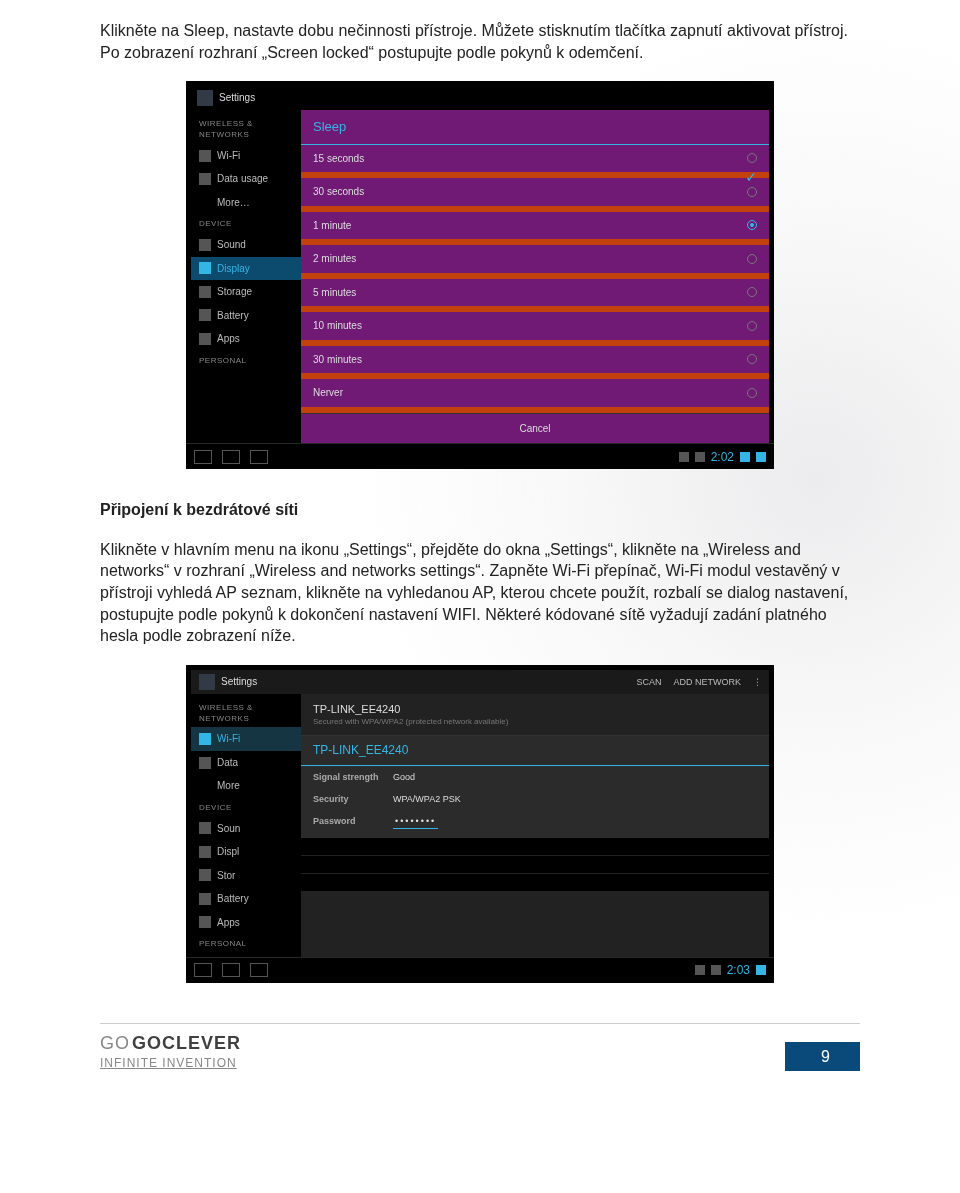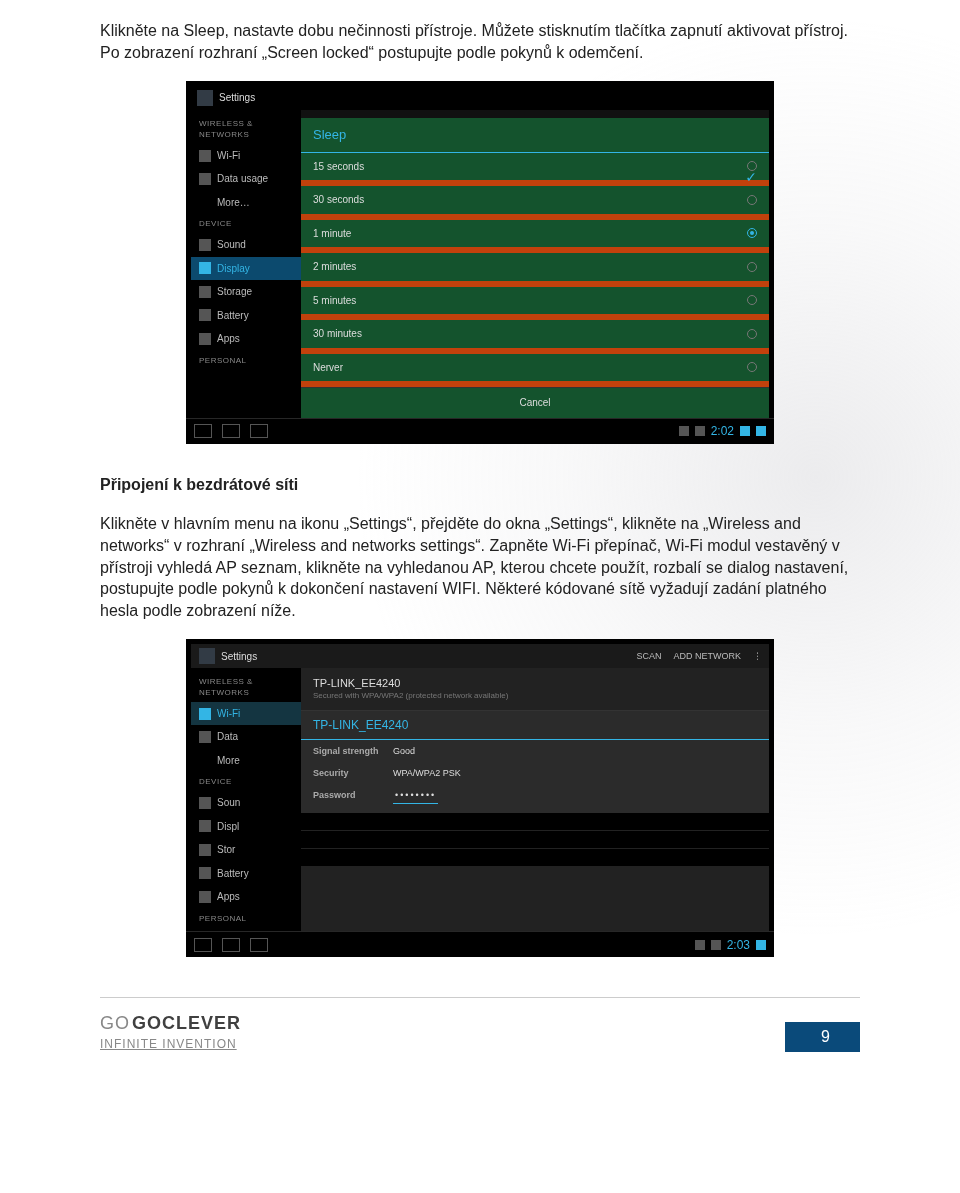--- a/index.html
+++ b/index.html
@@ -42,21 +42,21 @@
   }
   .sidebar .item {
     display: flex; align-items: center;
     padding: 5px 8px; color: #bbb; font-size: 10px;
   }
   .sidebar .item.active { background:#0c4a6e; color:#33b5e5; }
   .sidebar .item .mi { width:12px; height:12px; background:#555; margin-right:6px; }
   .sidebar .item.active .mi { background:#33b5e5; }
   .main { flex:1; background:#111; position:relative; }
   .dialog {
-    background:#14532d; margin: 8px 0 0 0;
+    background:#701a75; margin: 0 0 0 0;
   }
   .dialog-title {
     color:#33b5e5; font-size:13px; padding:8px 12px;
     border-bottom:1px solid #33b5e5;
   }
   .opt {
     display:flex; justify-content:space-between; align-items:center;
     padding:7px 12px; border-bottom:6px solid #c2410c; color:#ddd; font-size:10px;
   }
   .radio {
@@ -106,21 +106,21 @@
   .dlg2 .row { display:flex; padding:5px 12px; color:#bbb; font-size:9px; }
   .dlg2 .row .k { width:80px; color:#aaa;font-weight:bold; }
   .dlg2 .row .v { color:#ddd; }
   .dlg2 .pw { border-bottom:1px solid #33b5e5; padding:0 2px 1px 2px; margin-left:0; letter-spacing:2px; }
   .thinrow { height:18px; background:#000; border-bottom:1px solid #222; }
   .sidebar2 .item.sel { color:#33b5e5; background:#143541; }
 
   .footer {
     margin-top: 40px;
     display:flex; justify-content:space-between; align-items:flex-end;
-    border-top:1px solid #ccc; padding-top:13px;
+    border-top:1px solid #ccc; padding-top:7px;
   }
   .brand { display:flex; align-items:center; gap:6px; }
   .brand .logo {
     display:flex; align-items:center; font-weight:bold;
     font-size:18px; color:#404040; letter-spacing:1px;
   }
   .brand .logo .co { color:#888; font-weight:normal; margin-right:2px; }
   .brand .sub { font-size:12px; color:#888; letter-spacing:1px;text-decoration:underline; }
   .pagenum {
     background:#0a4a7a; color:#fff; font-size:16px;
@@ -201,20 +201,24 @@
             <div class="opt">
                 <span>1 minute</span>
                 <span class="radio sel"></span>
               </div>
             <div class="opt">
                 <span>2 minutes</span>
                 <span class="radio"></span>
               </div>
             <div class="opt">
                 <span>5 minutes</span>
+                <span class="radio"></span>
+              </div>
+            <div class="opt">
+                <span>10 minutes</span>
                 <span class="radio"></span>
               </div>
             <div class="opt">
                 <span>30 minutes</span>
                 <span class="radio"></span>
               </div>
             <div class="opt">
                 <span>Nerver</span>
                 <span class="radio"></span>
               </div>

